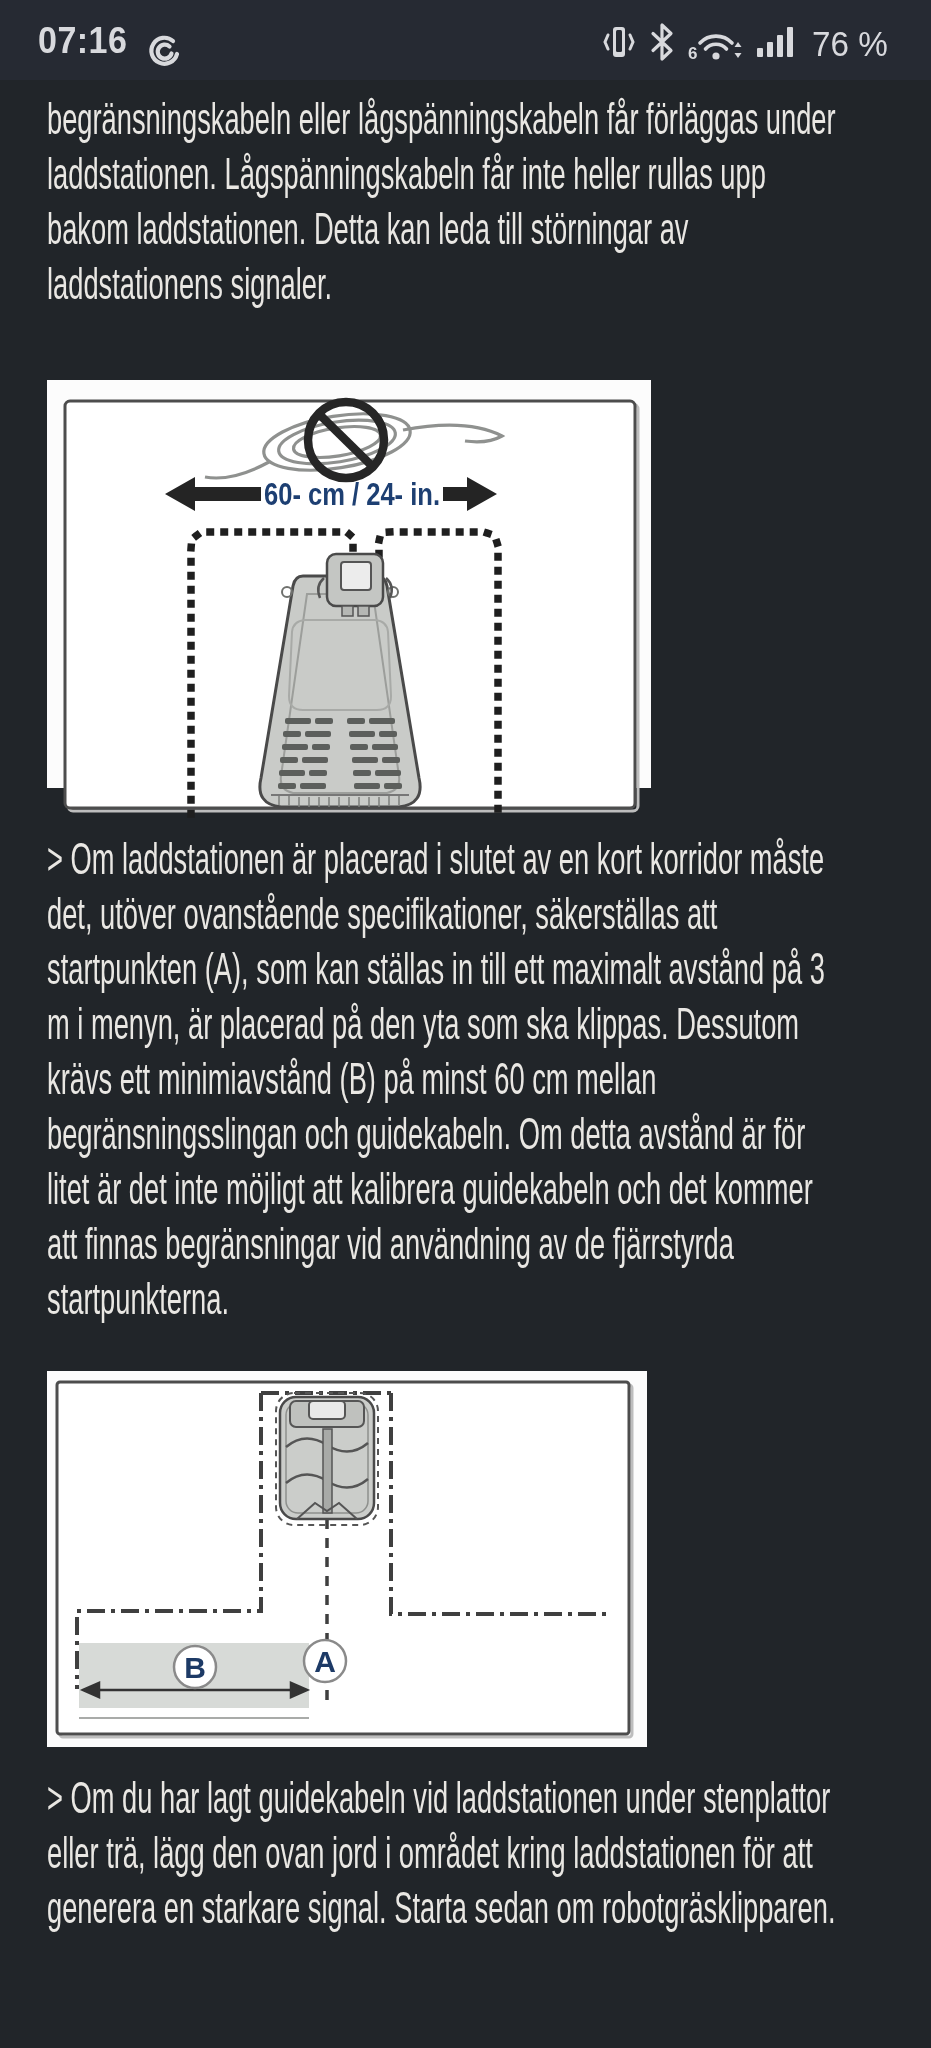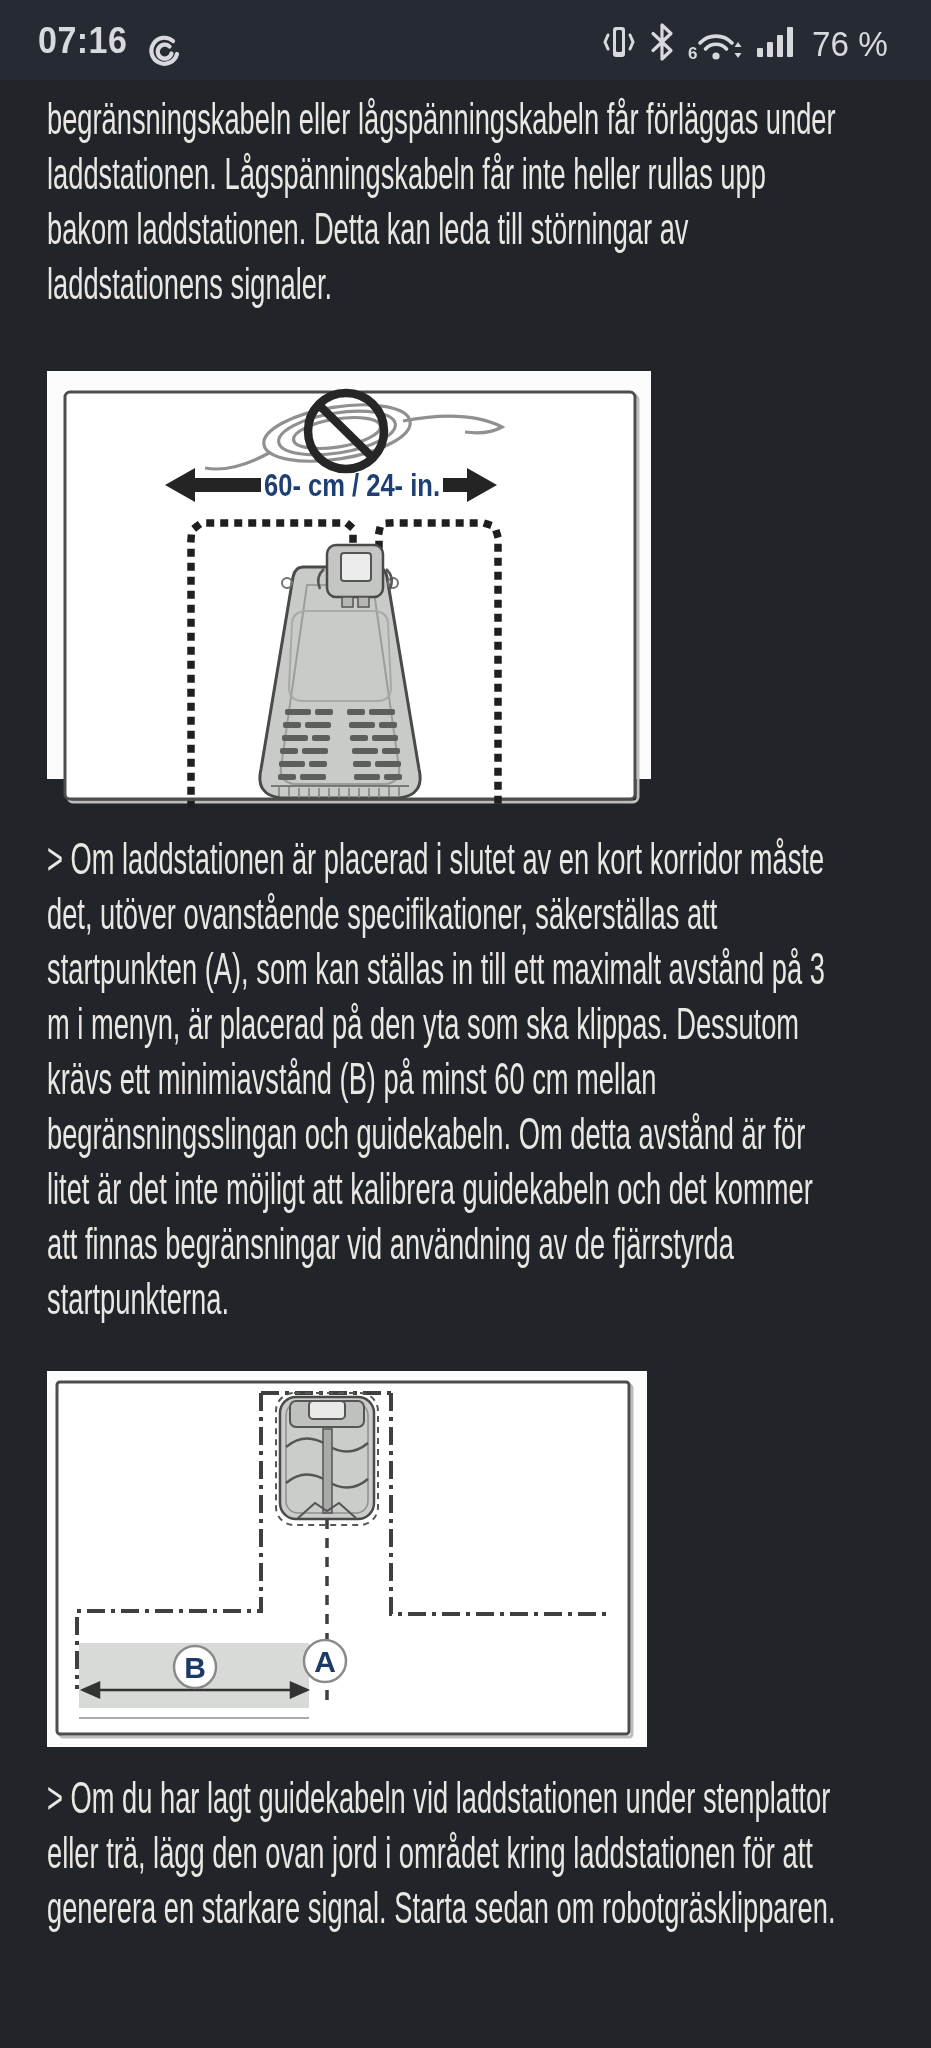--- a/index.html
+++ b/index.html
@@ -85,21 +85,21 @@
     </div>
   </div>
 
   <div class="para" style="top:91px;">
     <div class="line">begränsningskabeln eller lågspänningskabeln får förläggas under</div>
     <div class="line">laddstationen. Lågspänningskabeln får inte heller rullas upp</div>
     <div class="line">bakom laddstationen. Detta kan leda till störningar av</div>
     <div class="line">laddstationens signaler.</div>
   </div>
 
-  <div class="figure" style="left:47px;top:371px;width:604px;height:408px;">
+  <div class="figure" style="left:47px;top:380px;width:604px;height:408px;">
     <svg width="604" height="446" viewBox="0 0 604 446">
 
       <rect x="21" y="24" width="570" height="407" rx="5" fill="none" stroke="#bdbdbd" stroke-width="3"></rect>
       <rect x="18" y="21" width="570" height="407" rx="5" fill="#ffffff" stroke="#4d4d4d" stroke-width="3"></rect>
 
       <g stroke="#8f918f" stroke-width="3.2" fill="none">
         <g transform="rotate(-9 290 62)">
           <ellipse cx="290" cy="62" rx="74" ry="26"></ellipse>
           <ellipse cx="290" cy="62" rx="59" ry="20"></ellipse>
           <ellipse cx="290" cy="62" rx="44" ry="14"></ellipse>

